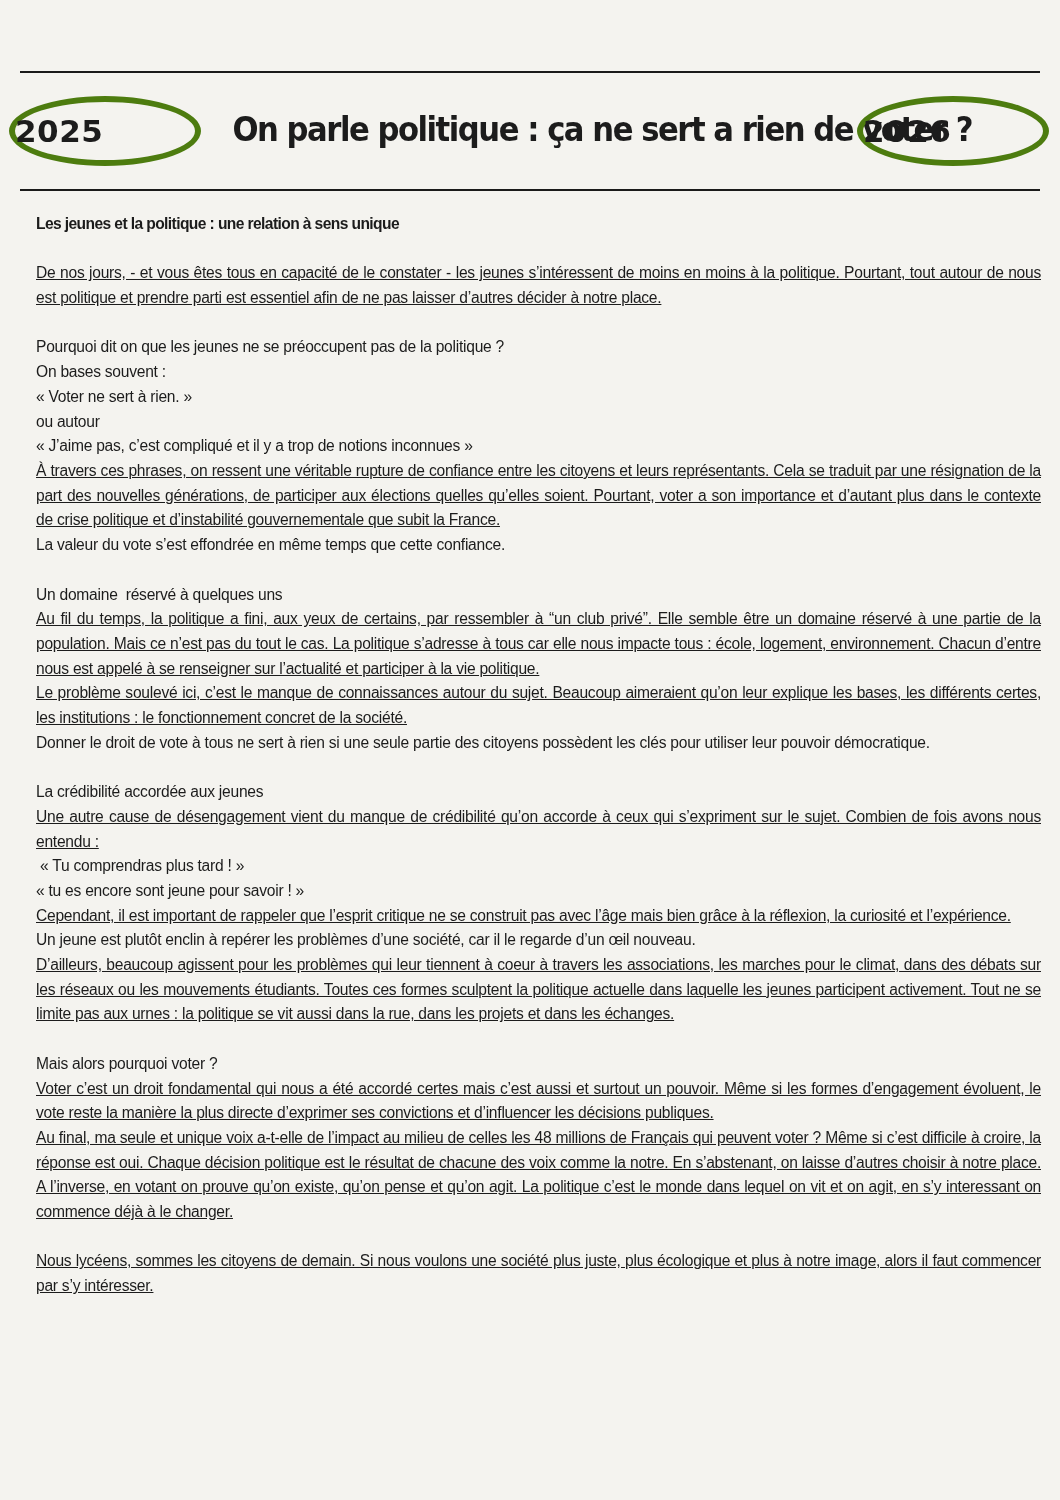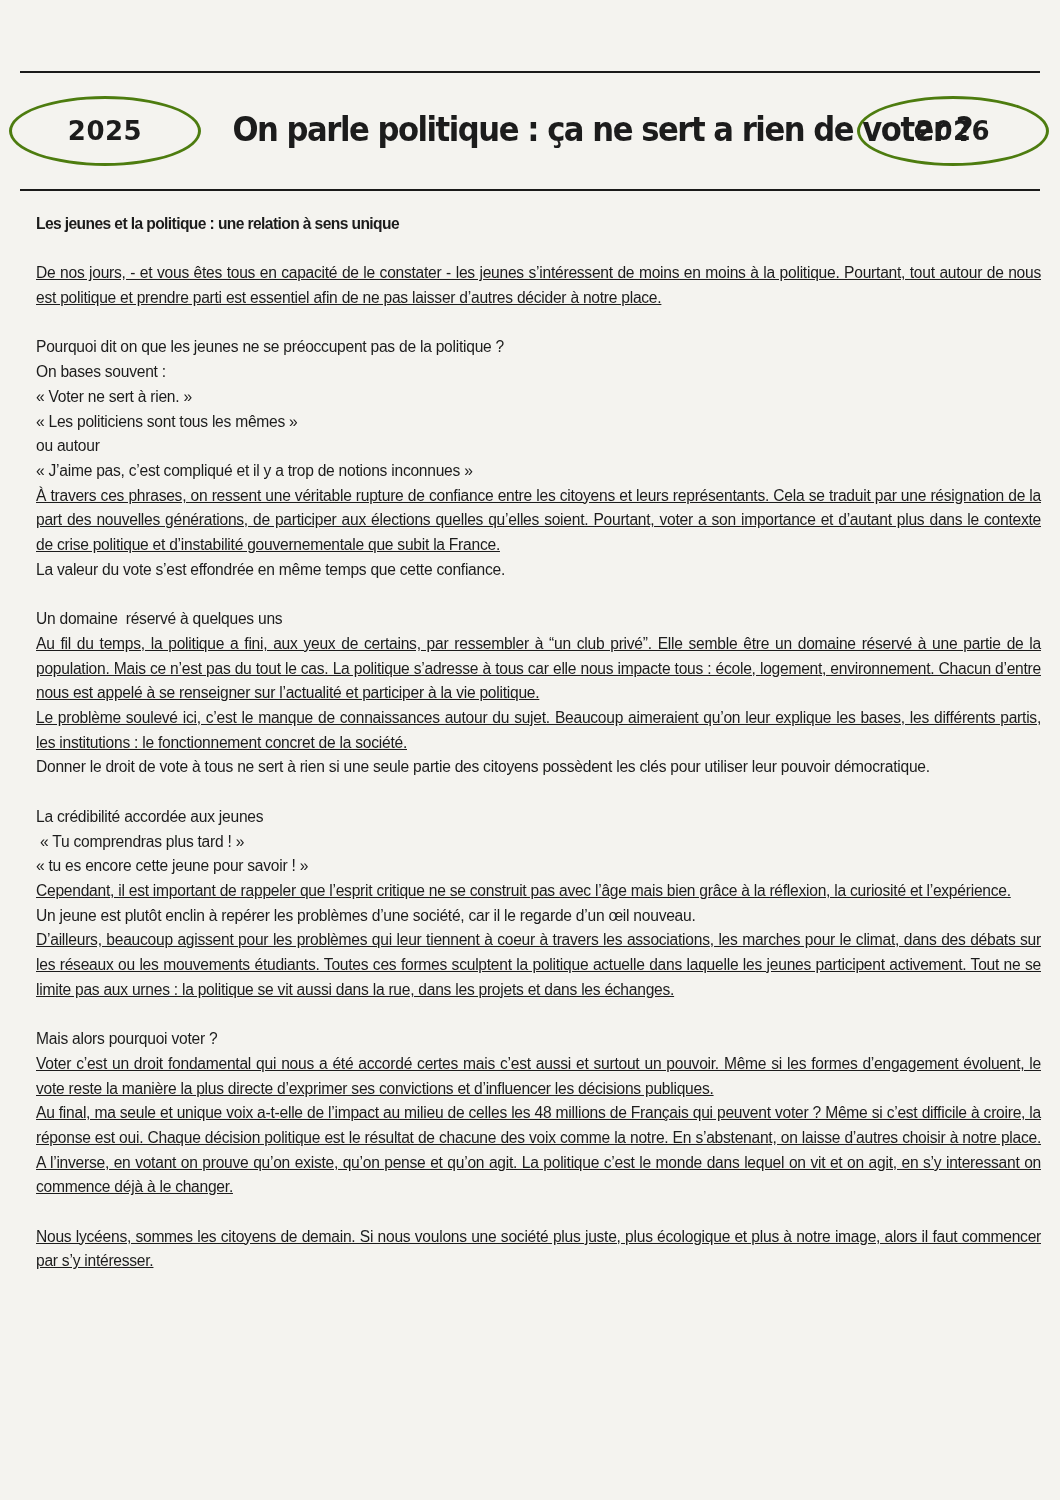--- a/index.html
+++ b/index.html
@@ -13,24 +13,24 @@
   }
   .rule {
     position: absolute; left: 20px; width: 1020px; height: 2px;
     background: #1a1a1a;
   }
   .rule.top { top: 71px; }
   .rule.bottom { top: 189px; }
   .year-oval {
     position: absolute; top: 96px;
     width: 192px; height: 70px;
-    border: 3px solid #4d7c0f; border-radius: 50%;
-    display: flex; align-items: center; justify-content: center;
+    border: 6px solid #4d7c0f; border-radius: 50%;
+    display: flex; align-items: center; justify-content: flex-start;
     font-family: "DejaVu Sans", sans-serif; font-weight: bold;
-    font-size: 26px; letter-spacing: 0.5px;
+    font-size: 31px; letter-spacing: 0.5px;
     box-sizing: border-box;
   }
   .year-oval.left { left: 9px; }
   .year-oval.right { left: 857px; }
   .title {
     position: absolute; top: 104px; left: 210px; width: 640px;
     text-align: center;
     font-family: "DejaVu Sans", sans-serif; font-weight: bold;
     font-size: 33px; letter-spacing: -1.6px;
     line-height: 52px; white-space: nowrap;
@@ -66,36 +66,36 @@
 
 <div class="content">
   <p class="heading-bold">Les jeunes et la politique : une relation à sens unique</p>
   <div class="gap"></div>
   <p class="just">De nos jours, - et vous êtes tous en capacité de le constater - les jeunes s’intéressent de moins en moins à la politique. Pourtant, tout autour de nous est politique et prendre parti est essentiel afin de ne pas laisser d’autres décider à notre place.</p>
   <div class="gap"></div>
 
   <p class="heading-italic">Pourquoi dit on que les jeunes ne se préoccupent pas de la politique ?</p>
   <p>On bases souvent :</p>
   <p>« Voter ne sert à rien. »</p>
-  <p>« Les politiciens sont tous les mêmes »</p>
   <p>ou autour</p>
   <p>« J’aime pas, c’est compliqué et il y a trop de notions inconnues »</p>
   <p class="just">À travers ces phrases, on ressent une véritable rupture de confiance entre les citoyens et leurs représentants. Cela se traduit par une résignation de la part des nouvelles générations, de participer aux élections quelles qu’elles soient. Pourtant, voter a son importance et d’autant plus dans le contexte de crise politique et d’instabilité gouvernementale que subit la France.</p>
   <p>La valeur du vote s’est effondrée en même temps que cette confiance.</p>
   <div class="gap"></div>
 
   <p class="heading-italic" style="white-space: pre;">Un domaine  réservé à quelques uns</p>
   <p class="just">Au fil du temps, la politique a fini, aux yeux de certains, par ressembler à “un club privé”. Elle semble être un domaine réservé à une partie de la population. Mais ce n’est pas du tout le cas. La politique s’adresse à tous car elle nous impacte tous : école, logement, environnement. Chacun d’entre nous est appelé à se renseigner sur l’actualité et participer à la vie politique.</p>
-  <p class="just">Le problème soulevé ici, c’est le manque de connaissances autour du sujet. Beaucoup aimeraient qu’on leur explique les bases, les différents partis, les institutions : le fonctionnement concret de la société.</p>
+  <p class="just">Le problème soulevé ici, c’est le manque de connaissances autour du sujet. Beaucoup aimeraient qu’on leur explique les bases, les différents certes, les institutions : le fonctionnement concret de la société.</p>
   <p>Donner le droit de vote à tous ne sert à rien si une seule partie des citoyens possèdent les clés pour utiliser leur pouvoir démocratique.</p>
   <div class="gap"></div>
 
   <p class="heading-italic">La crédibilité accordée aux jeunes</p>
+  <p class="just">Une autre cause de désengagement  vient du manque de crédibilité qu’on accorde à ceux qui s’expriment sur le sujet. Combien de fois avons nous entendu :</p>
   <p style="white-space: pre;"> « Tu comprendras plus tard ! »</p>
-  <p>« tu es encore cette jeune pour savoir ! »</p>
+  <p>« tu es encore sont jeune pour savoir ! »</p>
   <p class="just">Cependant, il est important de rappeler que l’esprit critique ne se construit pas avec l’âge mais bien grâce à la réflexion, la curiosité et l’expérience.</p>
   <p>Un jeune est plutôt enclin à repérer les problèmes d’une société, car il le regarde d’un œil nouveau.</p>
   <p class="just">D’ailleurs, beaucoup agissent pour les problèmes qui leur tiennent à coeur à travers les associations, les marches pour le climat, dans des débats sur les réseaux ou les mouvements étudiants. Toutes ces formes sculptent la politique actuelle dans laquelle les jeunes participent activement. Tout ne se limite pas aux urnes : la politique se vit aussi dans la rue, dans les projets et dans les échanges.</p>
   <div class="gap"></div>
 
   <p class="heading-italic">Mais alors pourquoi voter ?</p>
   <p class="just">Voter c’est un droit fondamental qui nous a été accordé certes mais c’est aussi et surtout un pouvoir. Même si les formes d’engagement évoluent, le vote reste la manière la plus directe d’exprimer ses convictions et d’influencer les décisions publiques.</p>
   <p class="just">Au final, ma seule et unique voix a-t-elle de l’impact au milieu de celles les 48 millions de Français qui peuvent voter ? Même si c’est difficile à croire, la réponse est oui. Chaque décision politique est le résultat de chacune des voix comme la notre. En s’abstenant, on laisse d’autres choisir à notre place. A l’inverse, en votant on prouve qu’on existe, qu’on pense et qu’on agit. La politique c’est le monde dans lequel on vit et on agit, en s’y interessant on commence déjà à le changer.</p>
   <div class="gap"></div>
 

